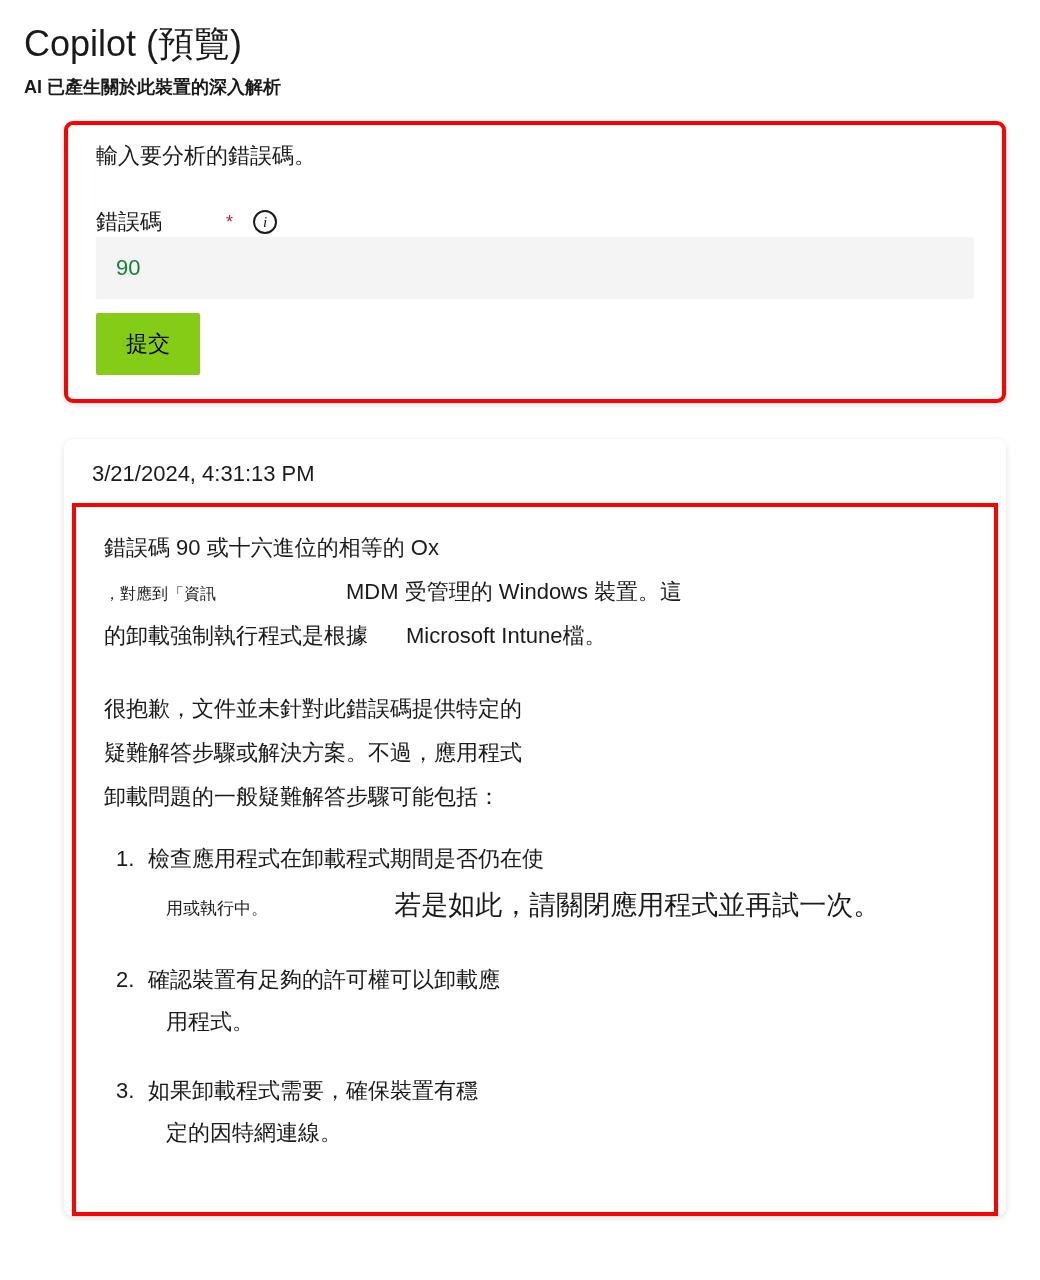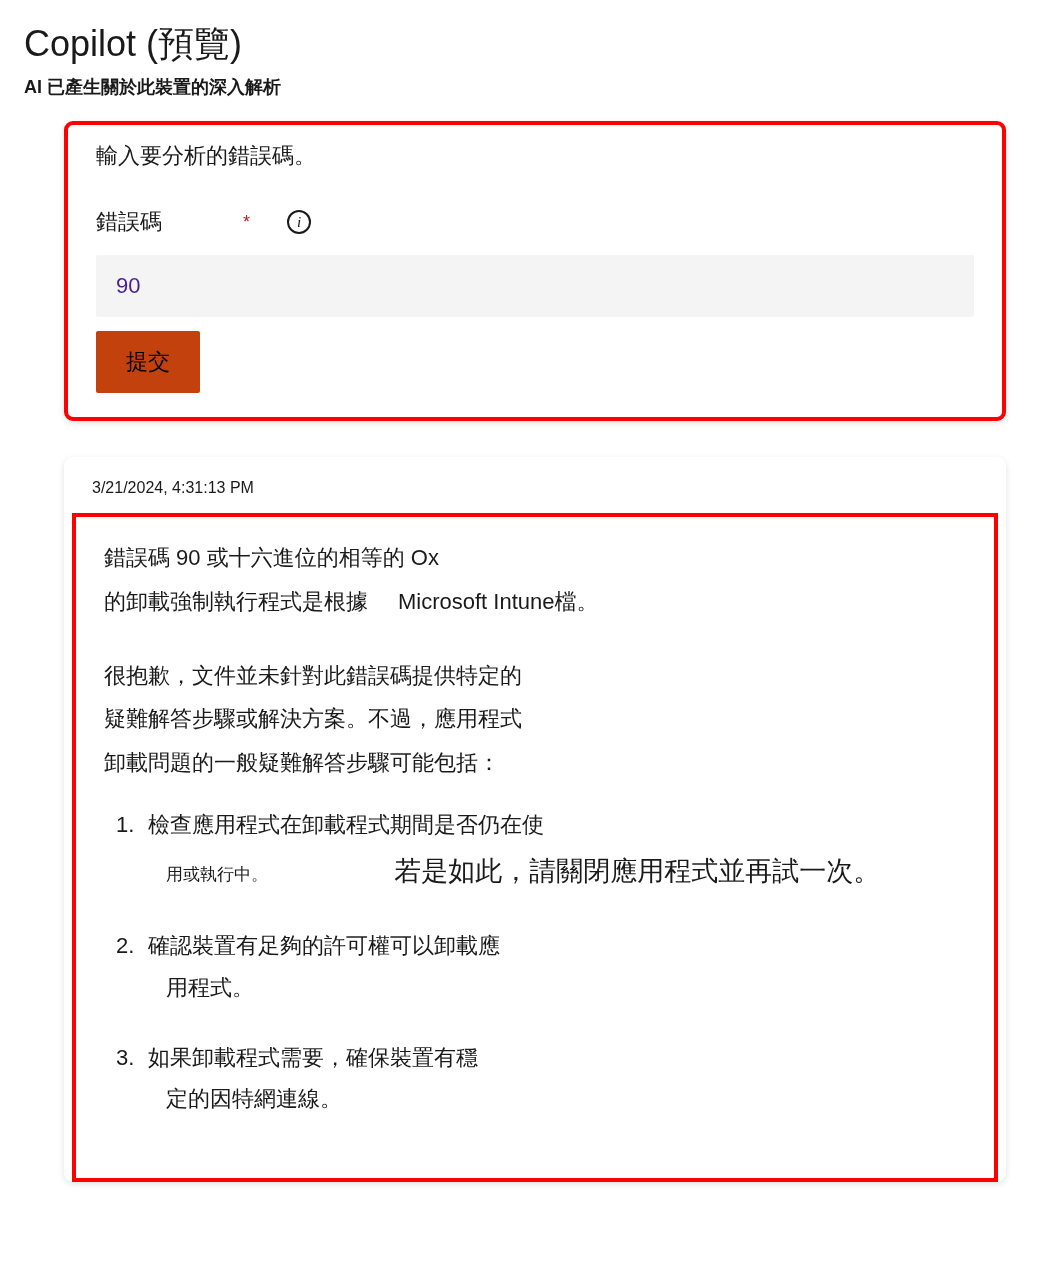--- a/index.html
+++ b/index.html
@@ -36,22 +36,21 @@
       border: 4px solid #ff0000;
       padding: 16px 28px 24px 28px;
     }
     .prompt-text {
       font-size: 22px;
       margin-bottom: 36px;
     }
     .field-row {
       display: flex;
       align-items: center;
-      gap: 17px;
-      margin-bottom: 18px;
+      gap: 0;
     }
     .field-label {
       font-size: 22px;
       width: 130px;
     }
     .required {
       color: #c02020;
       font-size: 18px;
       margin-right: 20px;
     }
@@ -68,35 +67,35 @@
       font-style: italic;
       line-height: 1;
     }
     .text-input {
       width: 100%;
       background: #f4f4f4;
       border: none;
       padding: 18px 20px;
       font-size: 22px;
       font-family: inherit;
-      color: #4c1d95;
+      color: #15803d;
       border-radius: 2px;
       margin-bottom: 14px;
     }
     .submit-button {
-      background: #c2410c;
+      background: #84cc16;
       border: none;
       padding: 16px 30px;
       font-size: 22px;
       font-family: inherit;
       cursor: pointer;
       border-radius: 2px;
     }
     .timestamp {
-      font-size: 16px;
+      font-size: 22px;
       padding: 22px 28px 6px 28px;
     }
     .response-box {
       border: 4px solid #ff0000;
       padding: 20px 28px 30px 28px;
       margin: 10px 8px 0 8px;
     }
     .response-text {
       font-size: 22px;
       line-height: 1.9;
@@ -107,21 +106,21 @@
       margin-right: 180px;
     }
     .response-text .line {
       margin-bottom: 2px;
     }
     .small-text {
       font-size: 16px;
     }
     .sub-indent {
       display: inline-block;
-      margin-left: 30px;
+      margin-left: 38px;
     }
     .indent-text {
       display: inline-block;
       margin-left: 130px;
     }
     .para-gap {
       height: 30px;
     }
     ol.steps {
       list-style: none;
@@ -170,20 +169,23 @@
   </div>
   <input type="text" class="text-input" value="90" style="">
   <button class="submit-button">提交</button>
 </div>
 
 <div class="card">
   <div class="timestamp">3/21/2024, 4:31:13 PM</div>
   <div class="response-box">
     <div class="response-text">
       <div class="line">錯誤碼 90 或十六進位的相等的 Ox</div>
+      <div class="line">
+        <span class="small-text">，對應到「資訊</span><span class="indent-text"> MDM 受管理的 Windows 裝置。這</span>
+      </div>
       <div class="line">
         <span>的卸載強制執行程式是根據</span><span class="sub-indent">Microsoft Intune檔。</span>
       </div>
       <div class="para-gap"></div>
       <div class="line">很抱歉，文件並未針對此錯誤碼提供特定的</div>
       <div class="line">疑難解答步驟或解決方案。不過，應用程式</div>
       <div class="line">卸載問題的一般疑難解答步驟可能包括：</div>
 
       <ol class="steps">
         <li>

